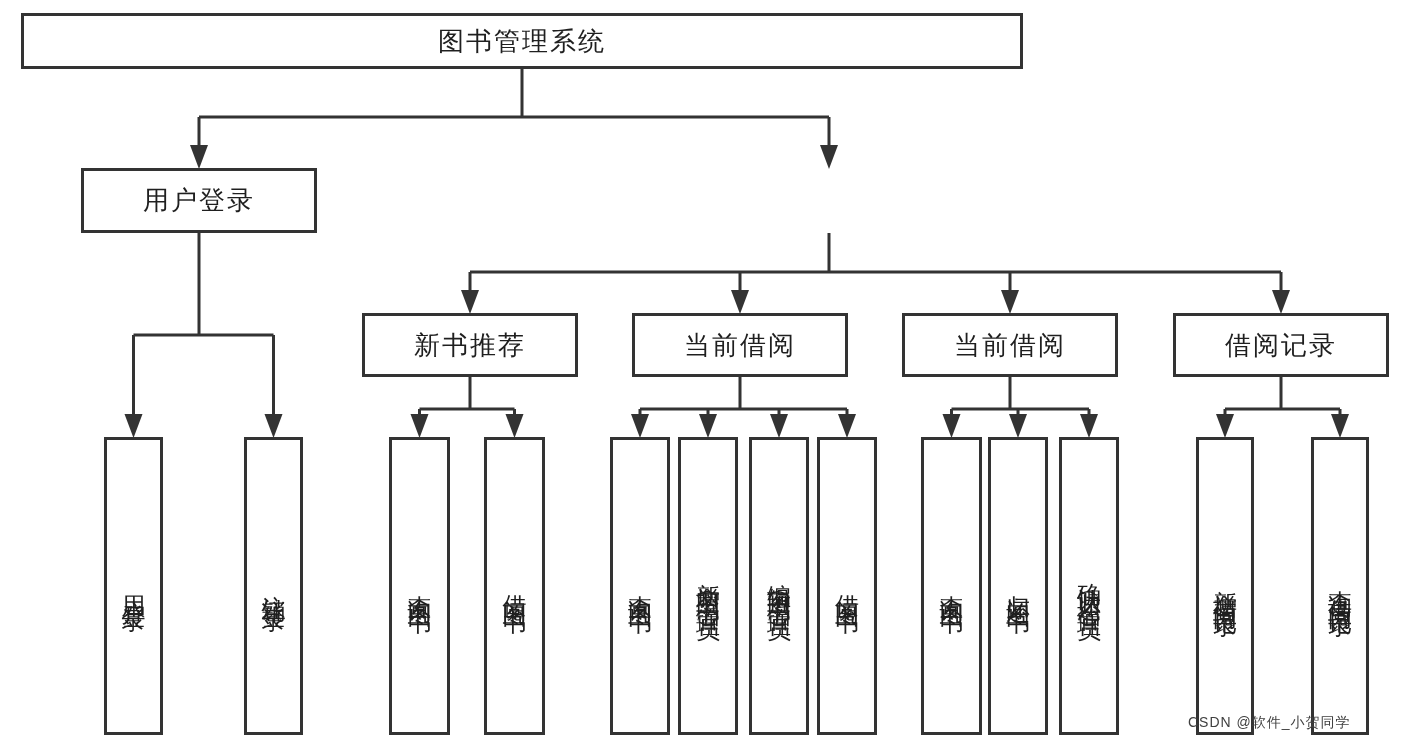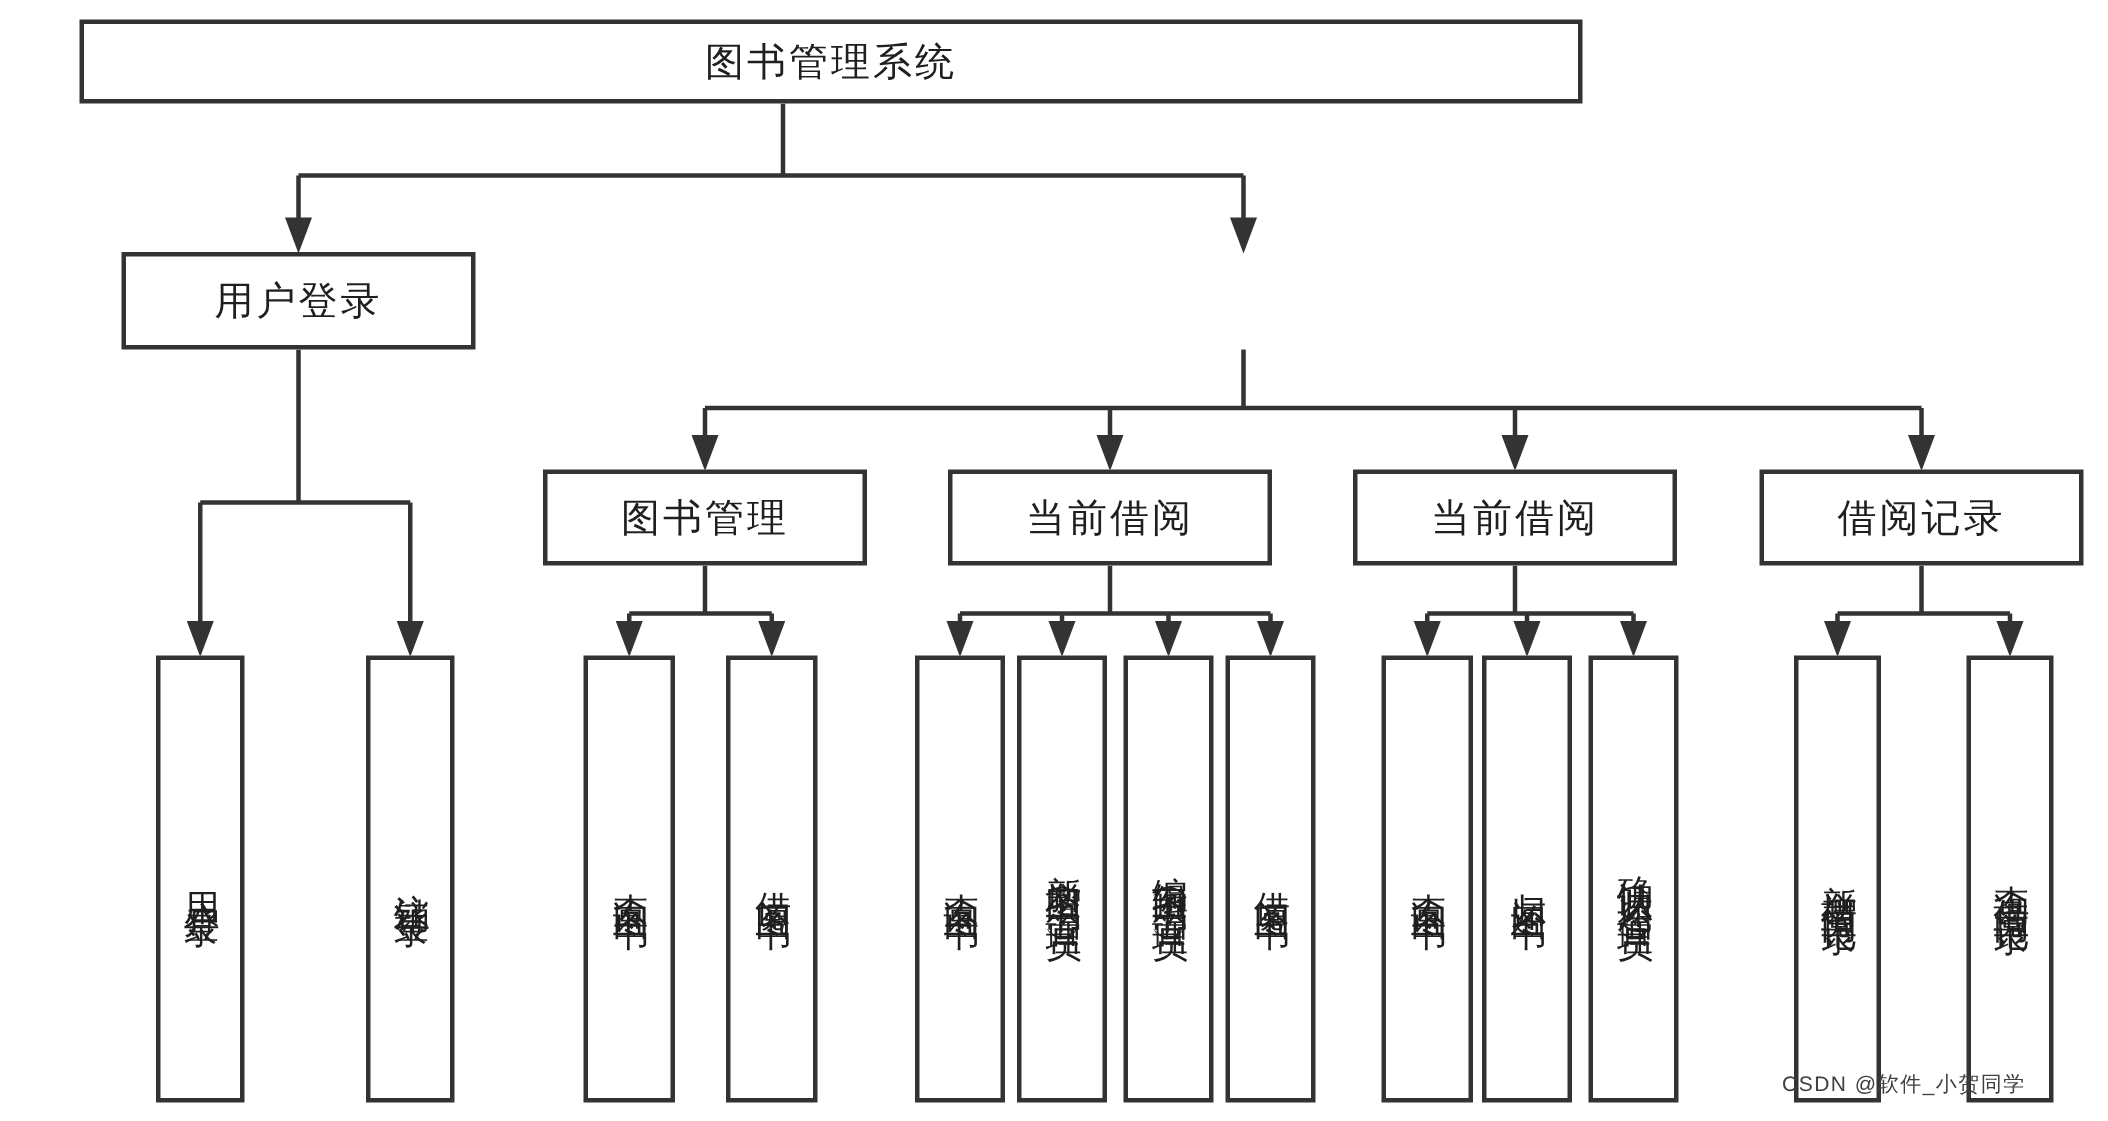--- a/index.html
+++ b/index.html
@@ -101,25 +101,25 @@
       <polygon points="770,414 788,414 779,438"></polygon>
       <polygon points="838,414 856,414 847,438"></polygon>
       <polygon points="942.5,414 960.5,414 951.5,438"></polygon>
       <polygon points="1009,414 1027,414 1018,438"></polygon>
       <polygon points="1080,414 1098,414 1089,438"></polygon>
       <polygon points="1216,414 1234,414 1225,438"></polygon>
       <polygon points="1331,414 1349,414 1340,438"></polygon>
     </g>
   </svg>
 
-  <div class="node" style="left:21px; top:13px; width:1002px; height:56px;margin-left:32px;">图书管理系统</div>
+  <div class="node" style="left:21px; top:13px; width:1002px; height:56px;">图书管理系统</div>
 
   <div class="node" style="left:81px; top:168px; width:236px; height:65px;">用户登录</div>
 
-  <div class="node" style="left:362px; top:313px; width:216px; height:64px;">图书管理</div>
+  <div class="node" style="left:362px; top:313px; width:216px; height:64px;">新书推荐</div>
   <div class="node" style="left:632px; top:313px; width:216px; height:64px;">当前借阅</div>
   <div class="node" style="left:1173px; top:313px; width:216px; height:64px;">借阅记录</div>
   <div class="node" style="left:902px; top:313px; width:216px; height:64px;">当前借阅</div>
 
   <div class="node leaf" style="left:104px; top:437px; width:59px; height:298px;">
     <span class="vtext">用户登录</span>
   </div>
   <div class="node leaf" style="left:244px; top:437px; width:59px; height:298px;">
     <span class="vtext">注销登录</span>
   </div>

